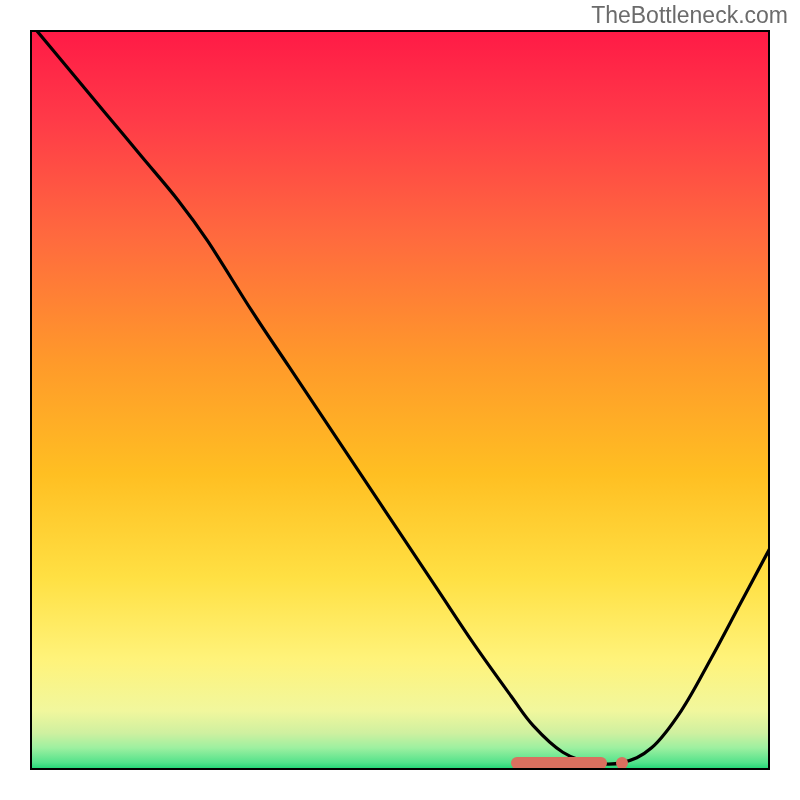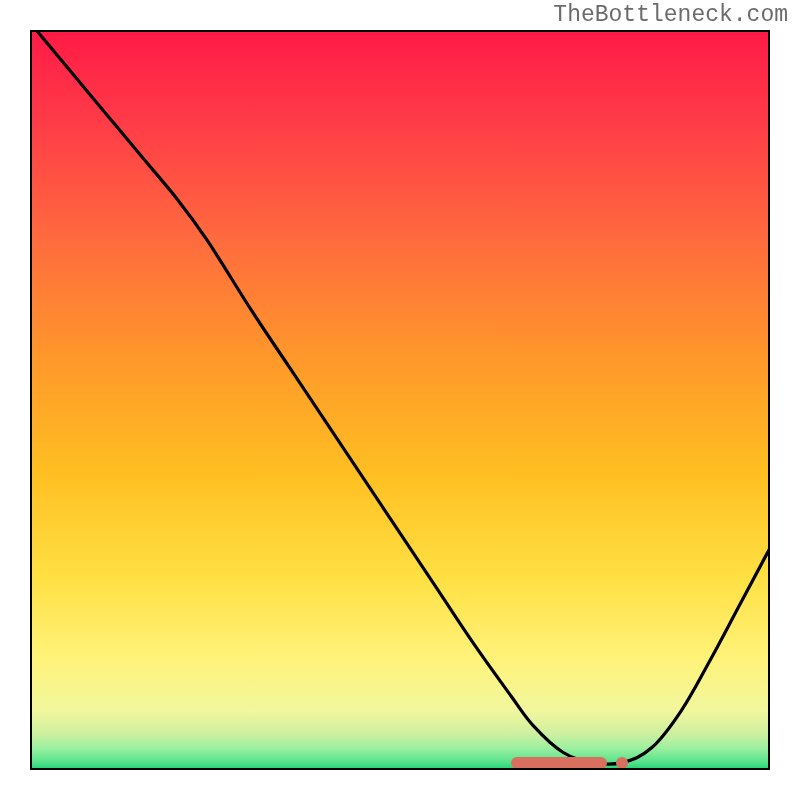--- a/index.html
+++ b/index.html
@@ -18,21 +18,20 @@
   }
   .watermark {
     position: absolute;
     top: 2px;
     right: 12px;
     color: #6b6b6b;
     font-size: 23px;
     font-weight: 400;
     letter-spacing: 0px;
     z-index: 20;
-    font-family: Liberation Mono, monospace;
   }
   .plot-area {
     position: absolute;
     left: 30px;
     top: 30px;
     width: 740px;
     height: 740px;
     overflow: hidden;
   }
   svg {

